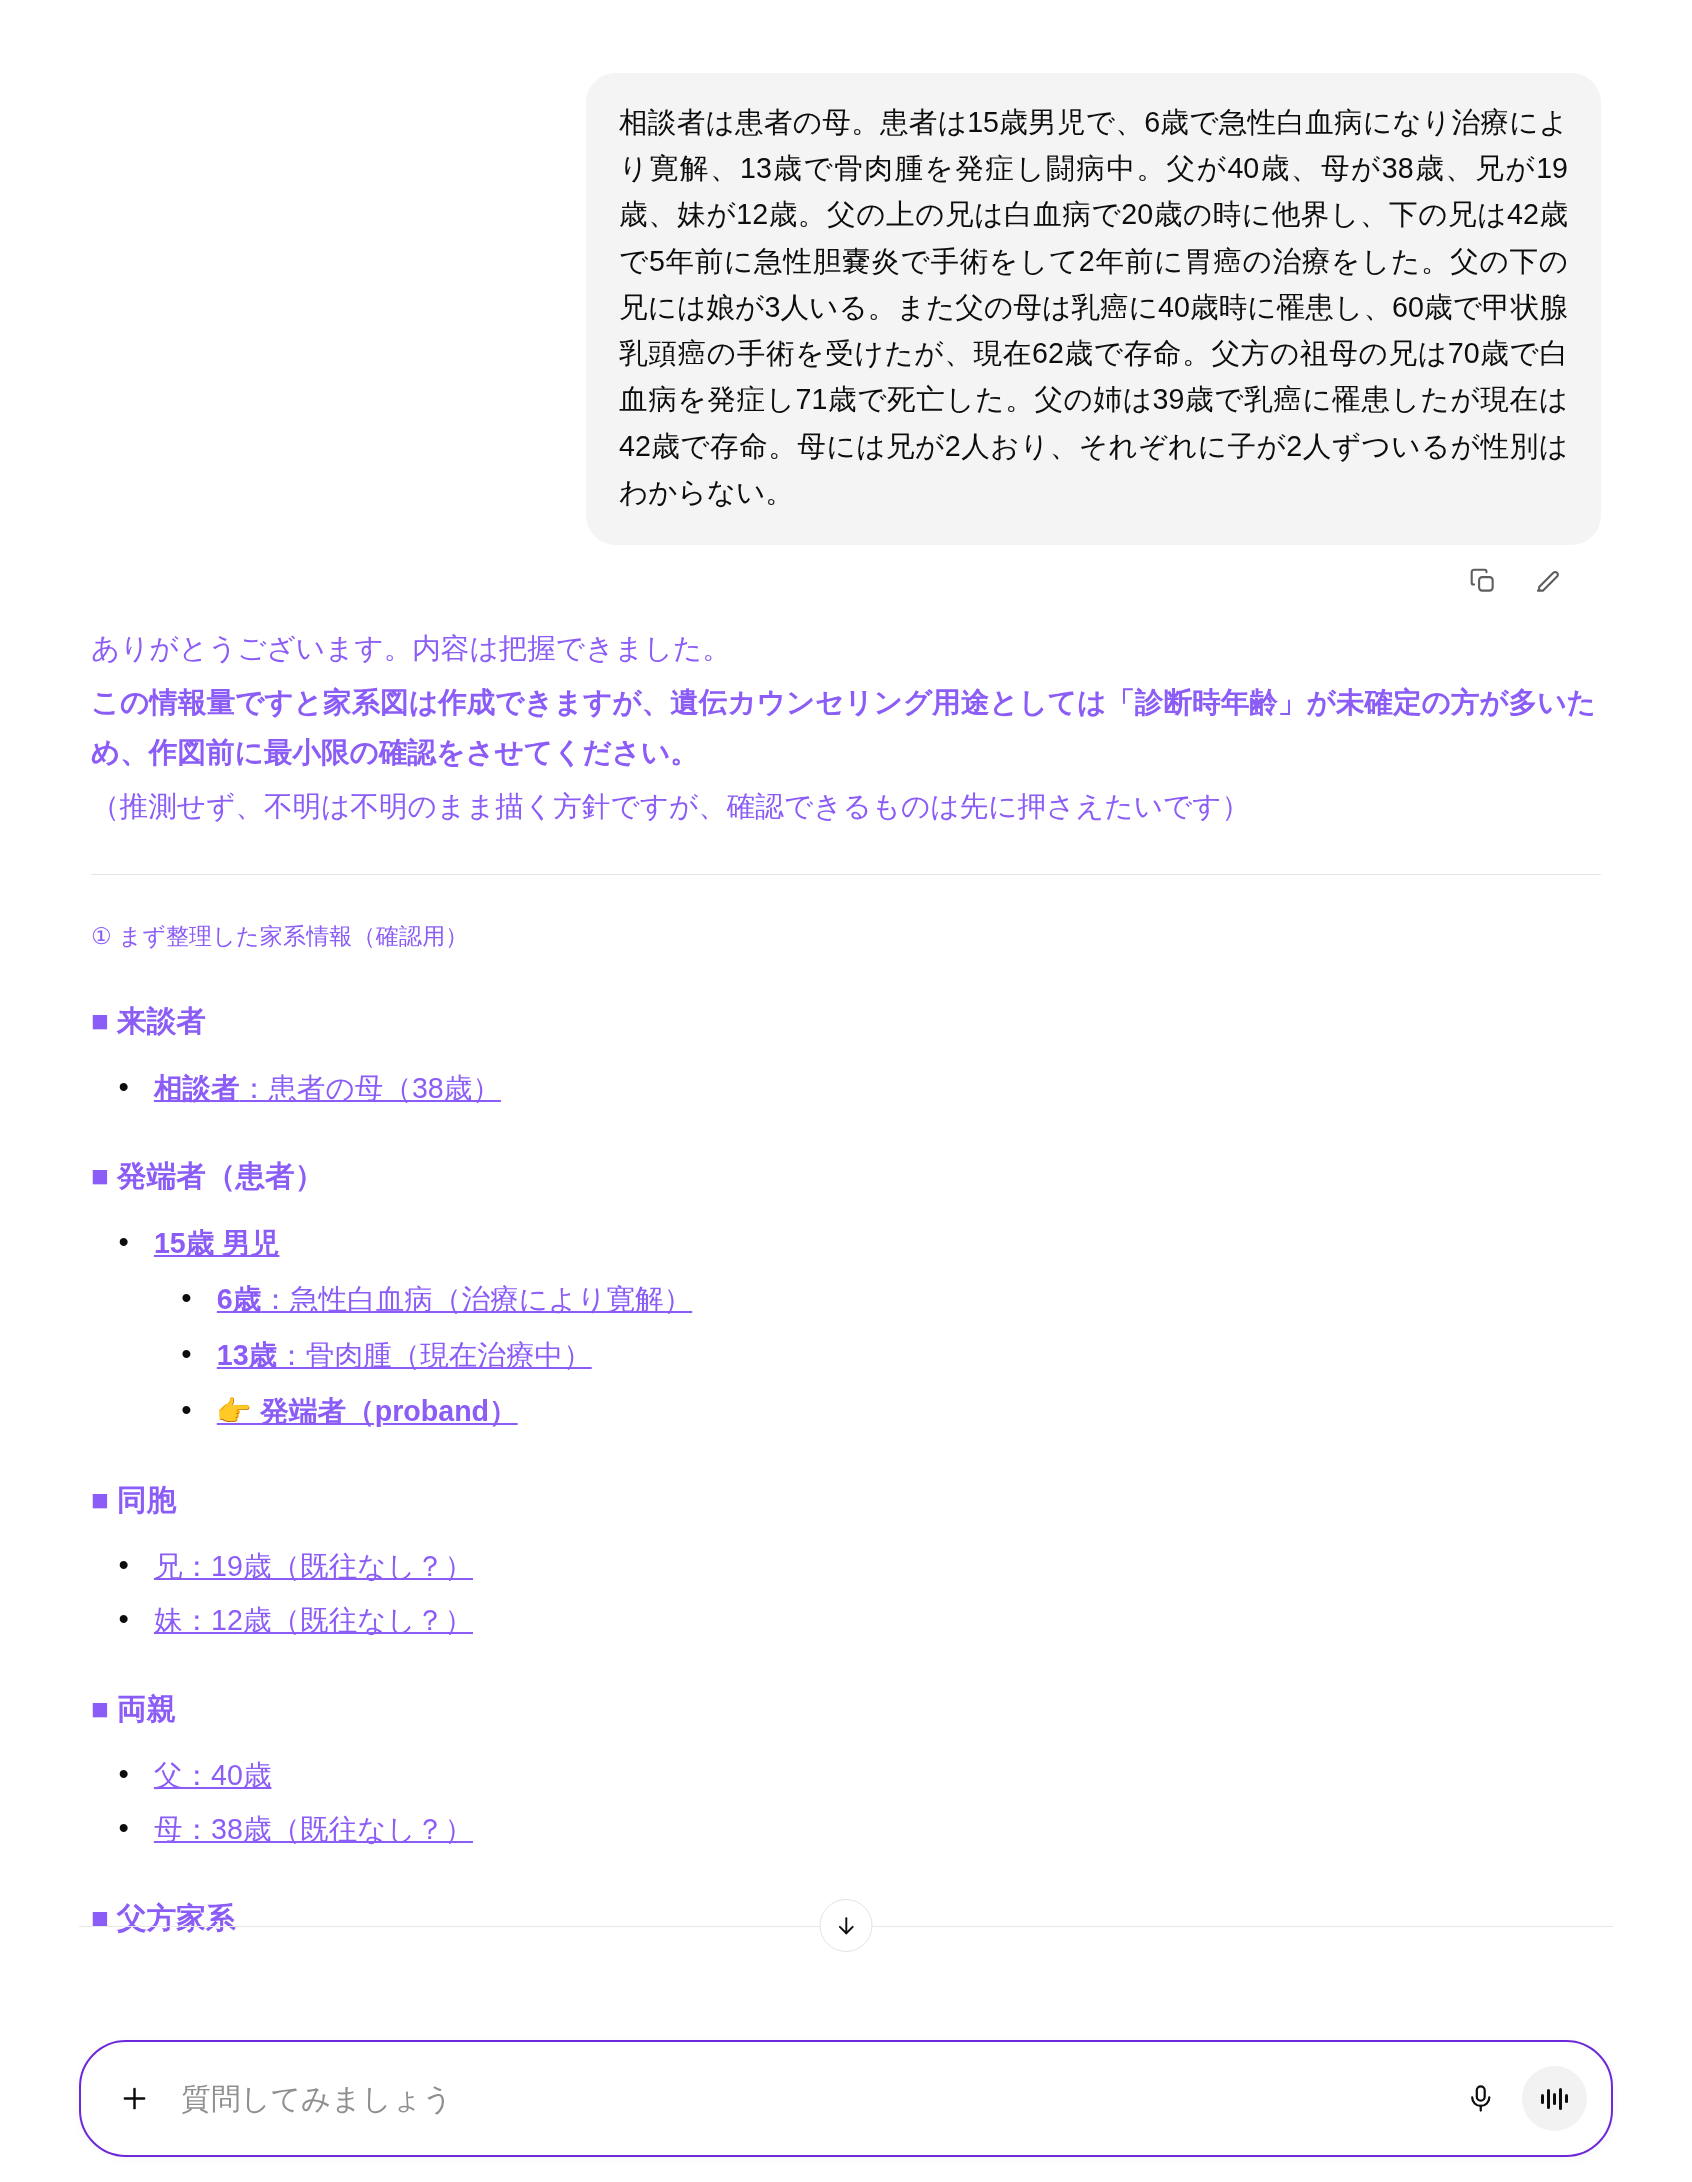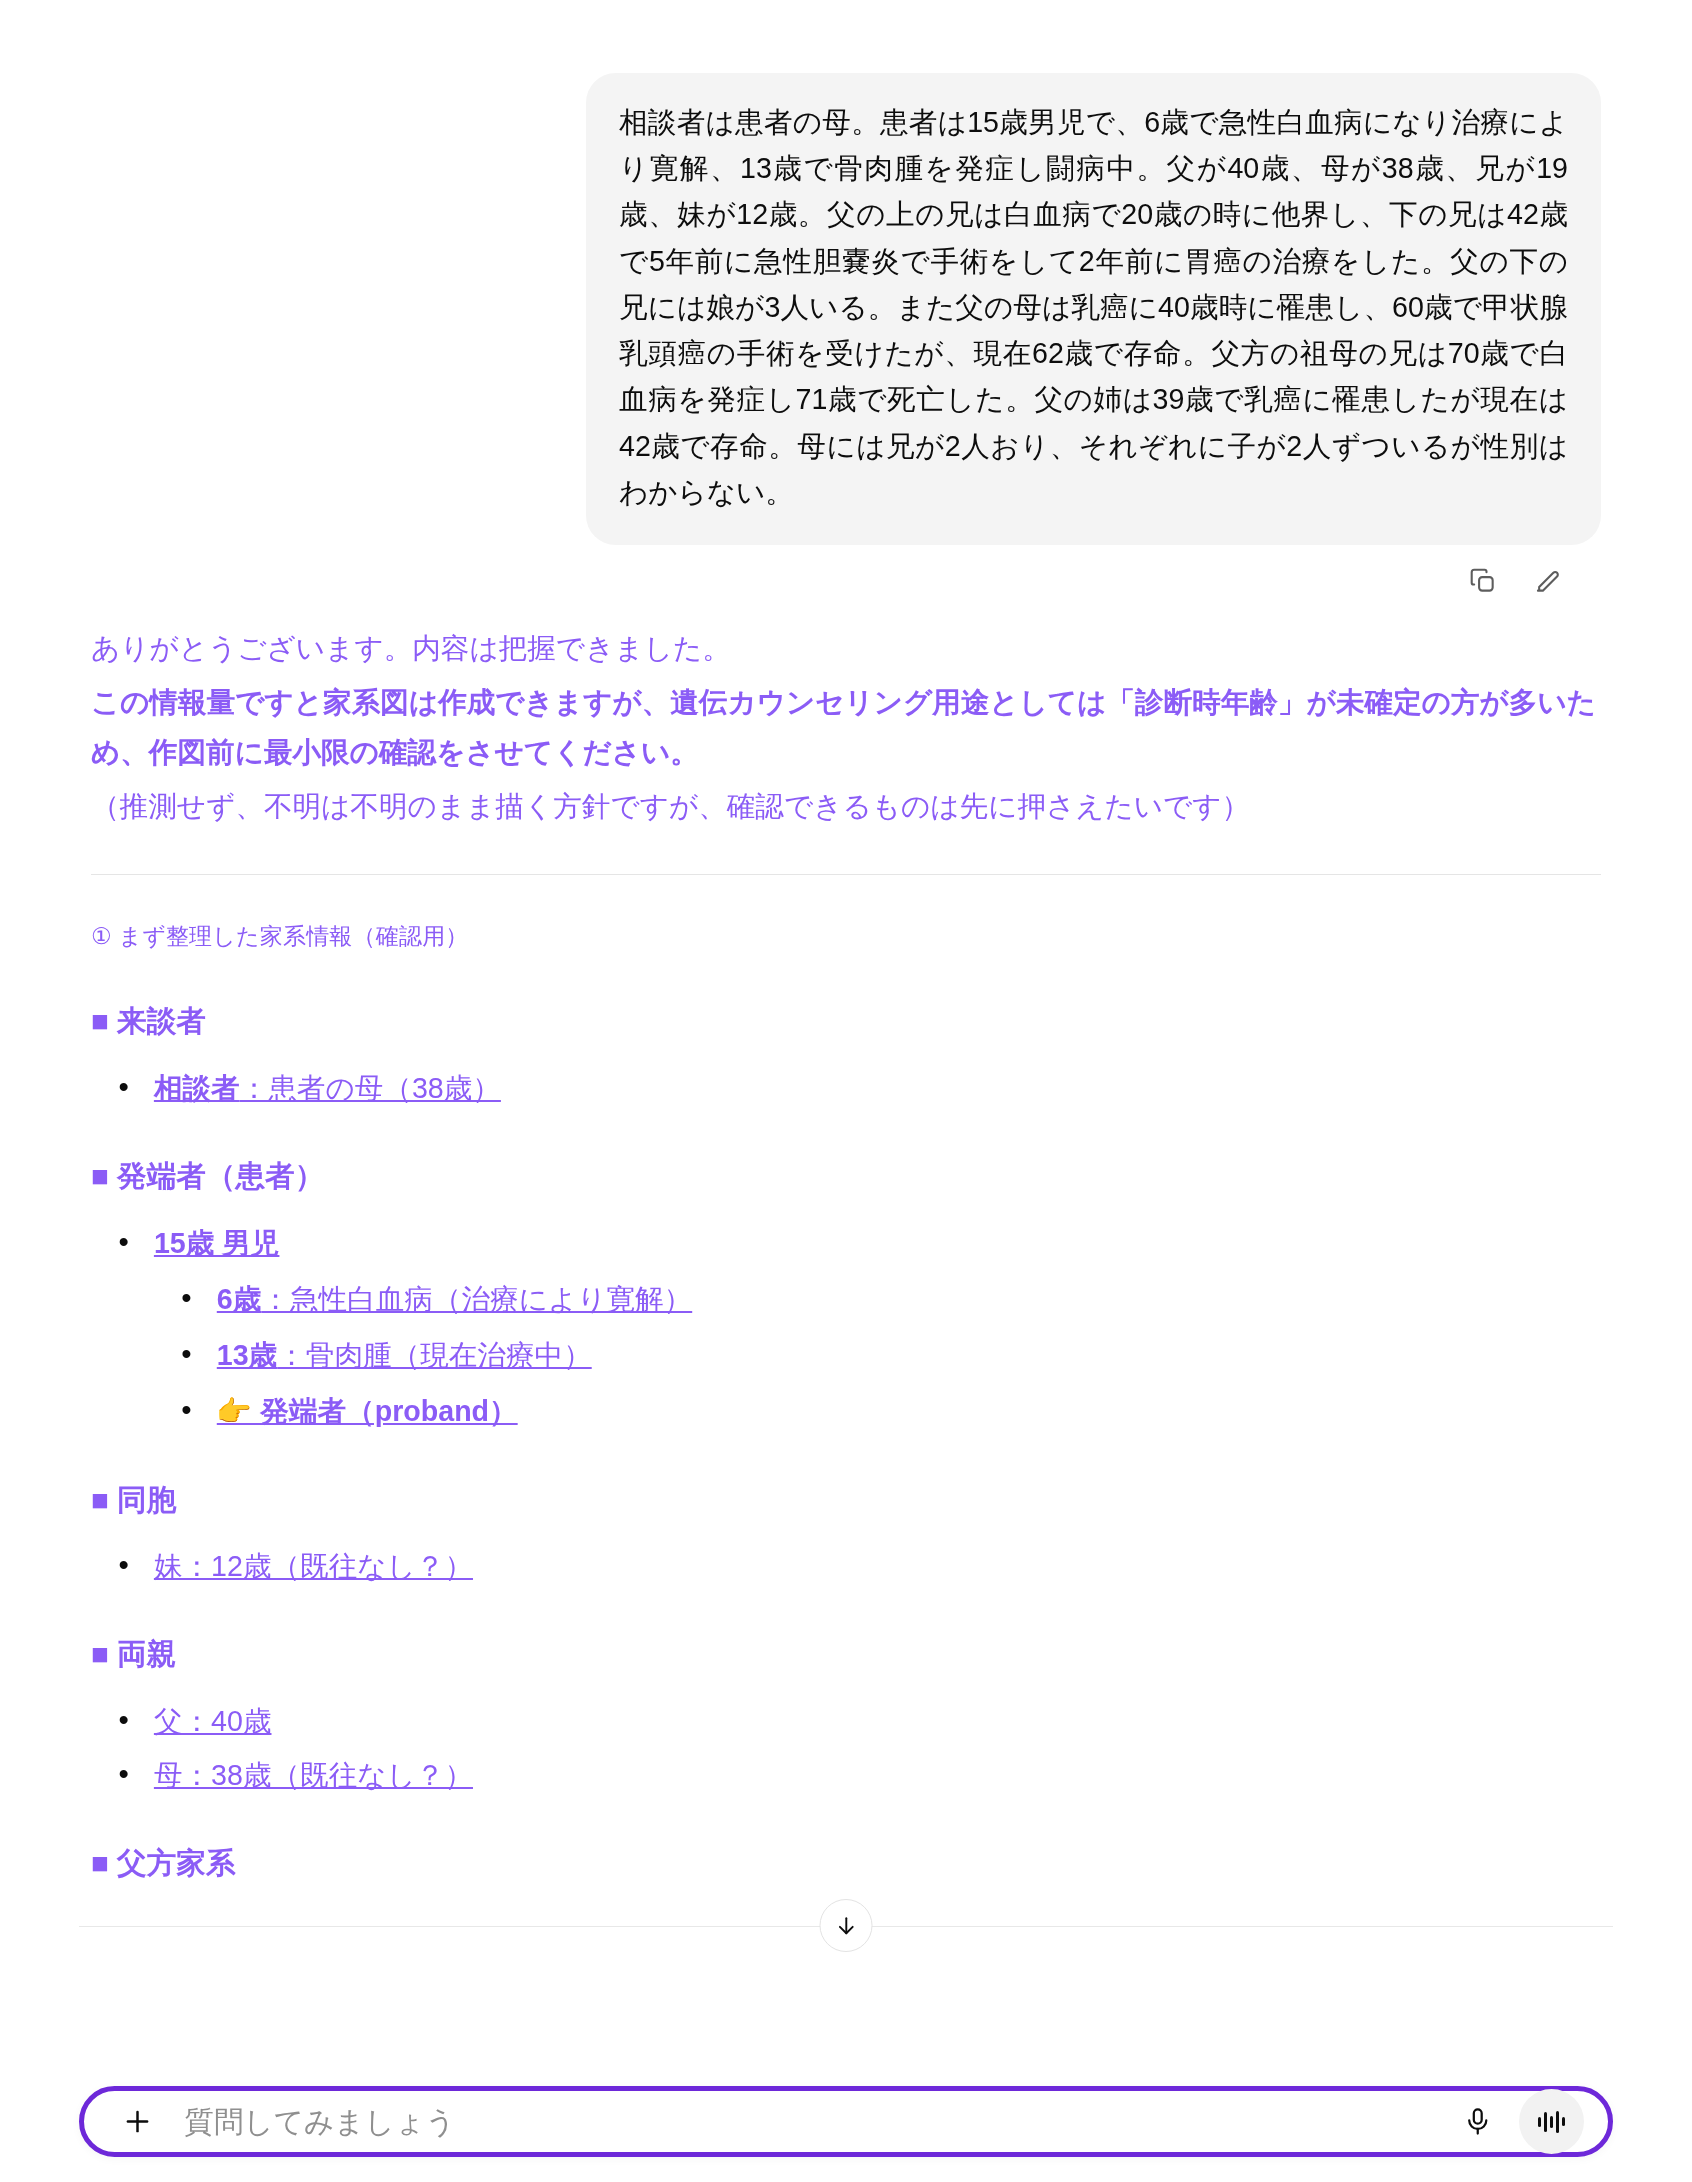--- a/index.html
+++ b/index.html
@@ -166,22 +166,22 @@
     bottom: 0;
     height: 158px;
     background: linear-gradient(to bottom, rgba(255,255,255,0) 0%, #ffffff 55%);
     pointer-events: none;
   }
   .composer {
     position: absolute;
     left: 79px;
     right: 79px;
     bottom: 25.6px;
-    height: 71px;
-    border: 5px solid #6d28d9;
+    height: 117px;
+    border: 2px solid #6d28d9;
     border-radius: 47px;
     background: #ffffff;
     display: flex;
     align-items: center;
     padding: 0 23.6px 0 27.6px;
     box-shadow: 0 2px 9.9px rgba(0,0,0,0.04);
   }
   .plus-btn {
     width: 51px;
     height: 51px;
@@ -289,20 +289,21 @@
           <ul class="lv2">
             <li><span class="b">6歳</span><span>：急性白血病（治療により寛解）</span></li>
             <li><span class="b">13歳</span><span>：骨肉腫（現在治療中）</span></li>
             <li><span class="b">👉 発端者（proband）</span><span></span></li>
           </ul>
         </li>
       </ul>
 
       <h3 class="sub-title">■ 同胞</h3>
       <ul class="lv1">
+        <li>兄：19歳（既往なし？）</li>
         <li>妹：12歳（既往なし？）</li>
       </ul>
 
       <h3 class="sub-title">■ 両親</h3>
       <ul class="lv1">
         <li>父：40歳</li>
         <li>母：38歳（既往なし？）</li>
       </ul>
 
       <h3 class="sub-title">■ 父方家系</h3>

